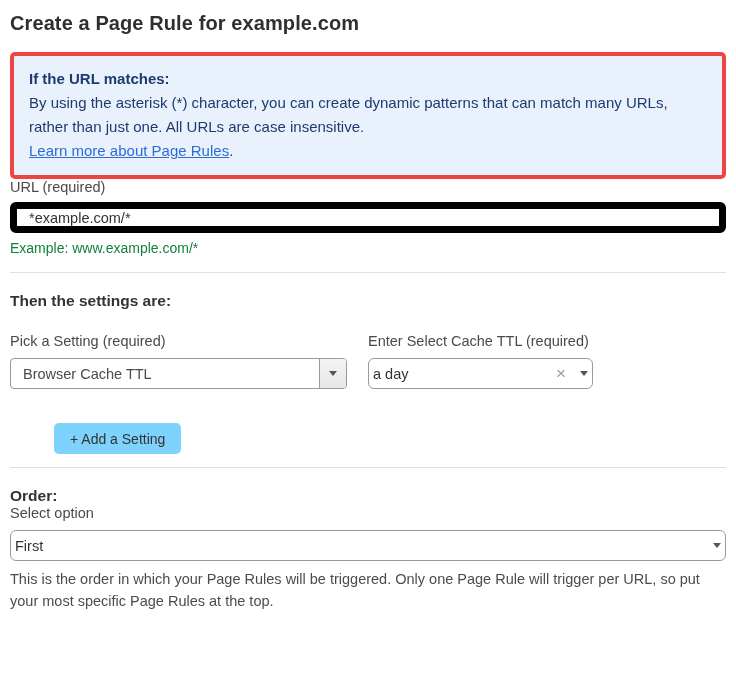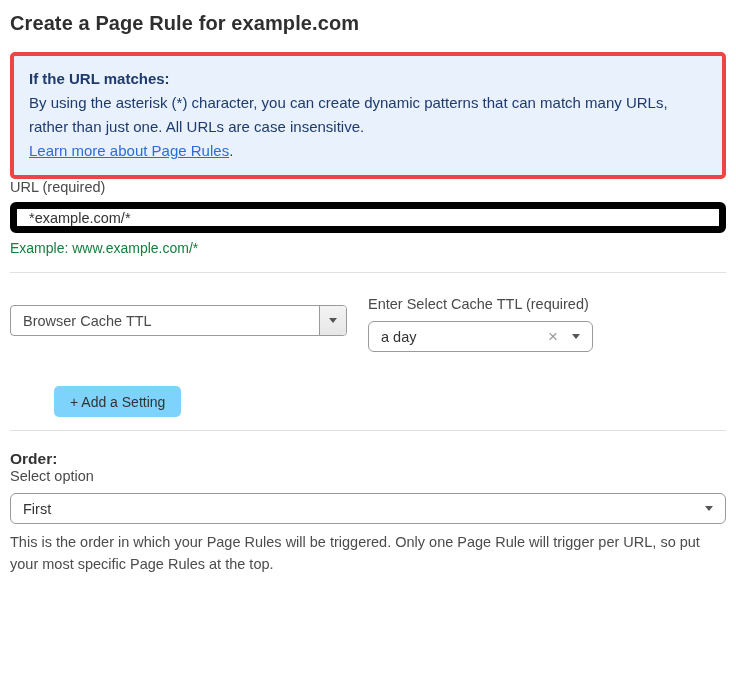--- a/index.html
+++ b/index.html
@@ -115,21 +115,21 @@
 
   
   .select-rounded {
     margin-top: 9px;
     height: 31px;
     border: 1px solid #9a9a9a;
     border-radius: 6px;
     background: #fff;
     display: flex;
     align-items: center;
-    padding: 0 12px;
+    padding: 0 4px;
     cursor: pointer;
   }
   .select-rounded .select-value {
     flex: 1;
     font-size: 14.5px;
     color: #333;
   }
   .clear-icon {
     color: #9b9b9b;
     font-size: 17px;
@@ -184,23 +184,25 @@
     <div>By using the asterisk (*) character, you can create dynamic patterns that can match many URLs, rather than just one. All URLs are case insensitive.</div>
     <div><a class="info-link">Learn more about Page Rules</a><span>.</span></div>
   </div>
 
   <div class="field-label">URL (required)</div>
   <input class="text-input" type="text" value="*example.com/*" style="">
   <div class="helper-text">Example: www.example.com/*</div>
 
   <hr class="divider divider-1">
 
+  <div class="section-heading">Then the settings are:</div>
 
   <div class="settings-row">
     <div class="settings-col-1">
+      <div class="field-label">Pick a Setting (required)</div>
       <div class="select-segmented">
         <div class="select-value">Browser Cache TTL</div>
         <div class="arrow-segment">
           <span class="caret-down"></span>
         </div>
       </div>
     </div>
     <div class="settings-col-2">
       <div class="field-label">Enter Select Cache TTL (required)</div>
       <div class="select-rounded">

